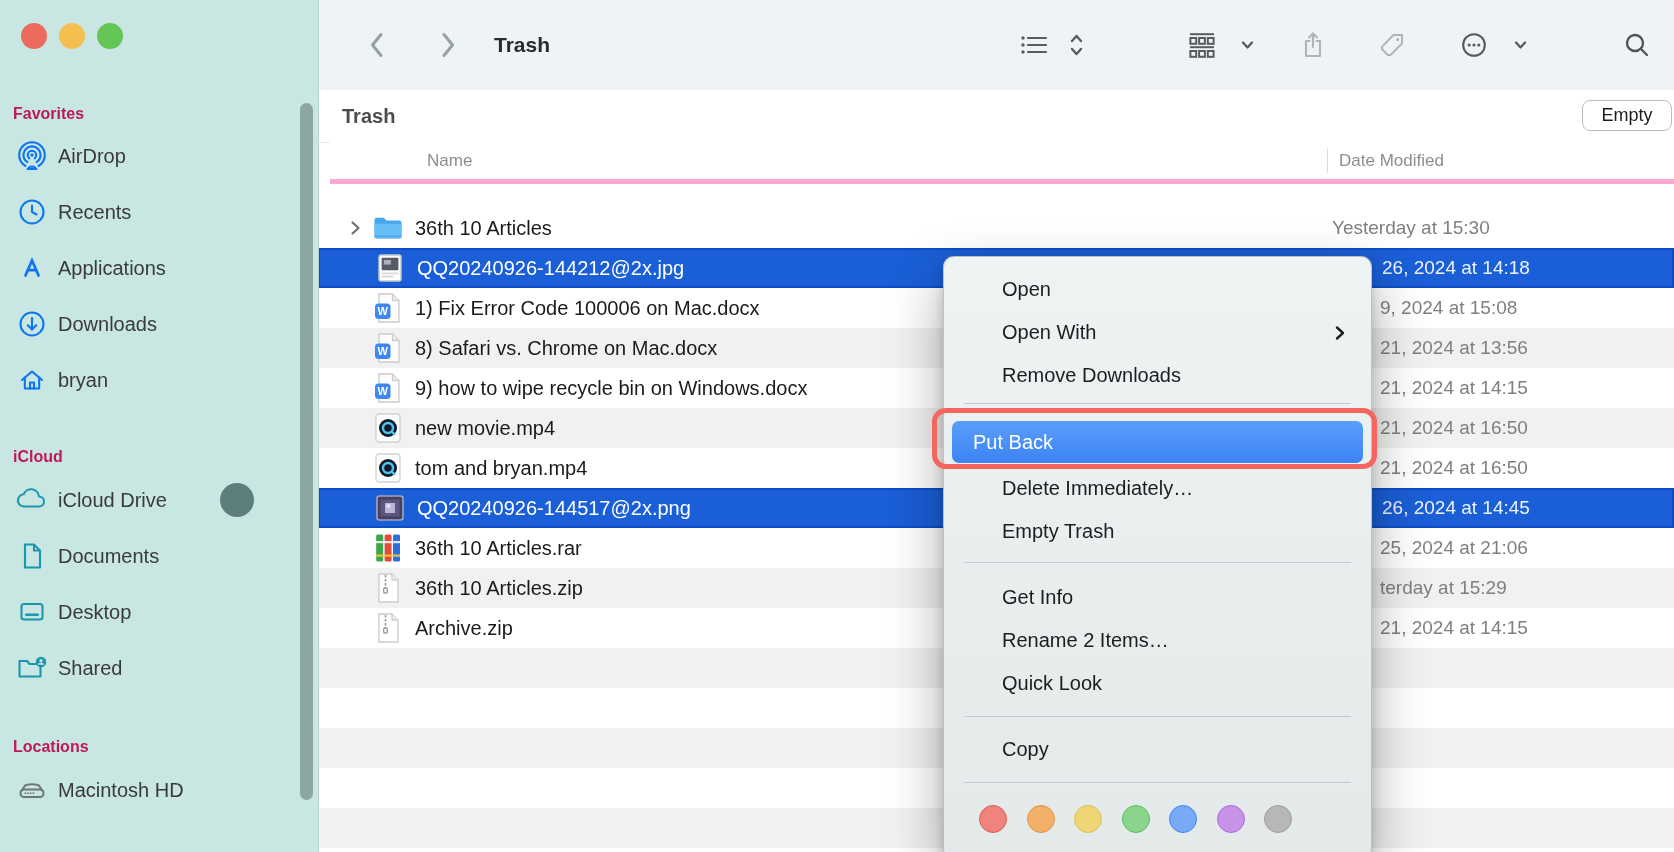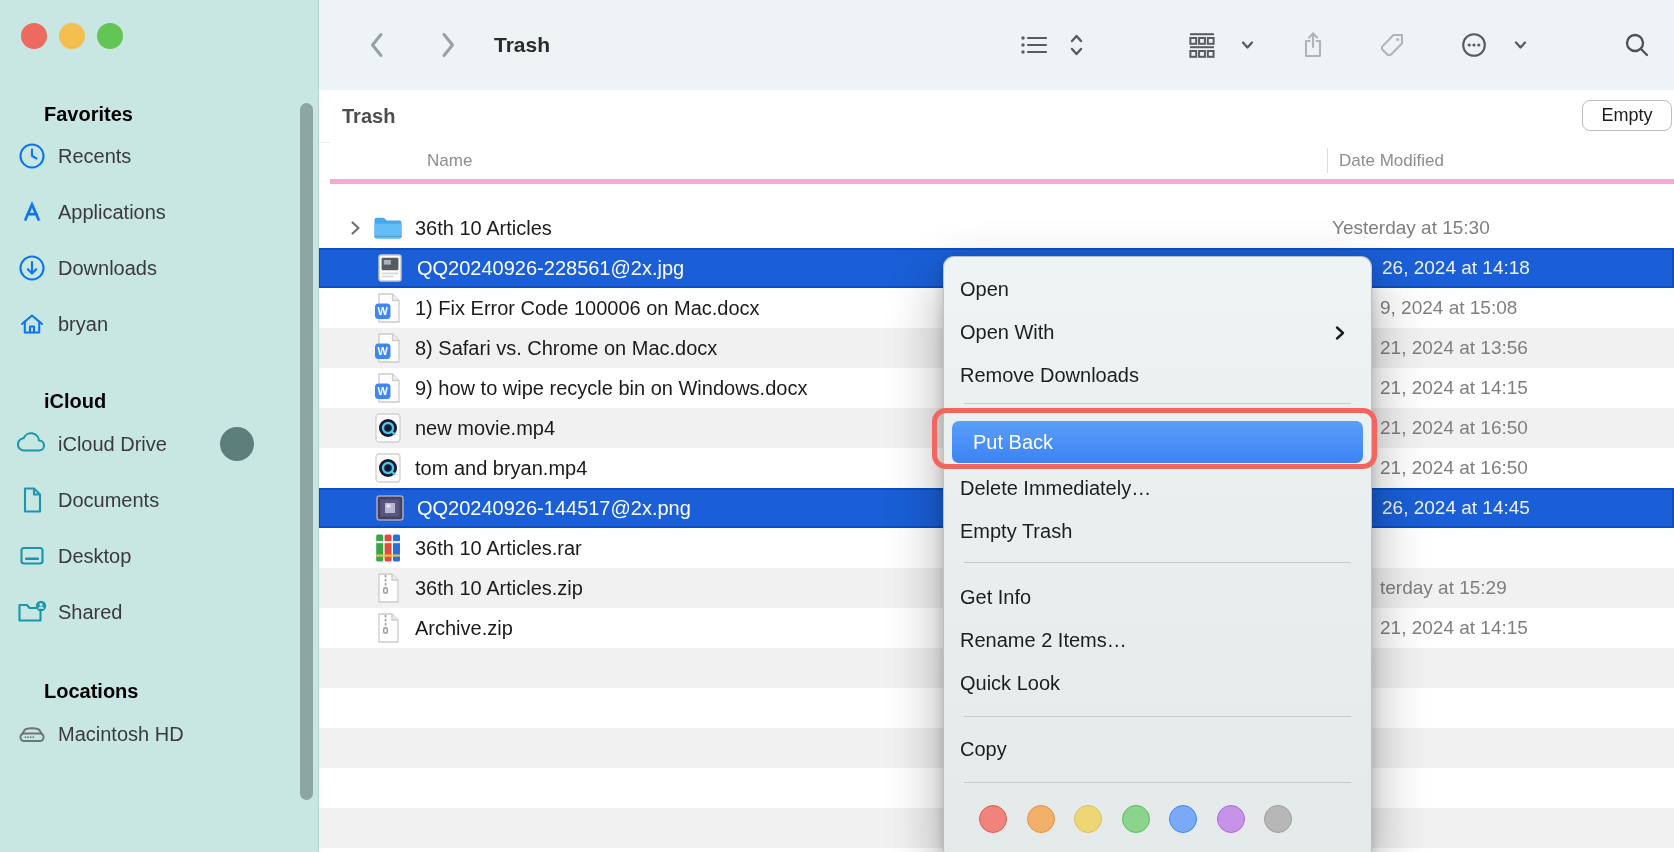--- a/index.html
+++ b/index.html
@@ -7,21 +7,21 @@
     position:relative;width:1674px;height:852px;overflow:hidden;background:#fff;
     font-family:"Liberation Sans","DejaVu Sans",sans-serif;
     -webkit-font-smoothing:antialiased;
   }
   
   .sidebar{position:absolute;left:0;top:0;width:318px;height:852px;background:#c8e7e3;border-right:1px solid rgba(0,0,0,.08);z-index:5;}
   .tl{position:absolute;top:23px;width:26px;height:26px;border-radius:50%;}
   .tl.close{left:21px;background:#ed6a5e;}
   .tl.min{left:59px;background:#f5bf4f;}
   .tl.max{left:97px;background:#62c554;}
-  .sb-header{margin-left:44px;font-size:20px;font-weight:700;color:#000000;height:28px;line-height:28px;}
+  .sb-header{margin-left:13px;font-size:16px;font-weight:700;color:#be185d;height:28px;line-height:28px;}
   .sec-favorites .sb-header{margin-top:100px;}
   .sec-icloud .sb-header{margin-top:34px;height:30px;line-height:30px;}
   .sec-locations .sb-header{margin-top:36px;height:30px;line-height:30px;}
   .sb-item{height:56px;position:relative;cursor:default;}
   .sb-item .icon{position:absolute;left:16px;top:50%;transform:translateY(-50%);width:32px;height:30px;display:flex;align-items:center;justify-content:center;}
   .sb-item .label{position:absolute;left:58px;top:50%;transform:translateY(-50%);font-size:20px;color:#3a3a3a;white-space:nowrap;}
   .sb-badge{position:absolute;left:220px;top:50%;transform:translateY(-50%);width:34px;height:34px;border-radius:50%;background:#5d7f7c;}
   .sb-scroll{position:absolute;left:300px;top:103px;width:13px;height:697px;border-radius:7px;background:#8da6a2;}
   
   .main{position:absolute;left:318px;top:0;right:0;bottom:0;background:#fff;}
@@ -48,21 +48,21 @@
   .band.selected .fname{color:#fff;}
   .band .fdate{position:absolute;left:1062px;top:0;height:100%;display:flex;align-items:center;font-size:19px;color:#7f7f7f;white-space:nowrap;}
   .band .fdate.first{left:1014px;}
   .band.selected .fdate{color:#eef3ff;}
   
   .menu{position:absolute;left:943px;top:256px;width:429px;height:604px;box-sizing:border-box;z-index:10;
     background:linear-gradient(180deg,#eef3f4 0%,#e8edee 55%,#e4e9ea 100%);
     border:1px solid rgba(110,120,130,.38);border-radius:11px;
     box-shadow:0 22px 55px rgba(0,0,0,.33),0 3px 12px rgba(0,0,0,.16);
     padding-top:11px;}
-  .menu-item{height:43px;line-height:43px;padding-left:16px;font-size:20px;color:#1d1d1f;position:relative;cursor:default;}
+  .menu-item{height:43px;line-height:43px;padding-left:16px;font-size:20px;color:#1d1d1f;position:relative;cursor:default;margin-left:42px;}
   .menu-item.hl{height:42px;line-height:42px;margin:0 8px;padding-left:21px;border-radius:7px;
     background:linear-gradient(180deg,#5b9ef9,#3c83f4);color:#fff;}
   .menu-item.mt4{margin-top:4px;}
   .subarrow{position:absolute;right:26px;top:50%;transform:translateY(-50%);display:flex;}
   .menu-sep{height:1px;background:#c6cbce;}
   .sep0{margin:6px 20px 17px;} .sep1{margin:9px 20px 13px;} .sep2{margin:11px 20px 11px;} .sep3{margin:11px 20px 8px;}
   .menu-tags{display:flex;gap:19.5px;padding-left:35px;padding-top:14px;}
   .tag-dot{width:28px;height:28px;border-radius:50%;box-sizing:border-box;border:1.5px solid transparent;}
   
   .annotation{position:absolute;left:932px;top:408px;width:445px;height:61px;box-sizing:border-box;
@@ -76,20 +76,33 @@
   <div class="sidebar">
     <div class="tl close"></div>
     <div class="tl min"></div>
     <div class="tl max"></div>
     <div id="sb-sections">
         <div class="sb-section sec-favorites">
           <div class="sb-header">Favorites</div>
           <div class="sb-item">
             <span class="icon">
               <svg width="30" height="30" viewBox="0 0 30 30" fill="none">
+                <circle cx="15" cy="14" r="4.2" stroke="#0f74f2" stroke-width="2.1"></circle>
+                <circle cx="15" cy="14" r="8.6" stroke="#0f74f2" stroke-width="2.1"></circle>
+                <circle cx="15" cy="14" r="12.8" stroke="#0f74f2" stroke-width="2.1"></circle>
+                <path d="M15 14 L7 29.5 L23 29.5 Z" fill="#c8e7e3"></path>
+                <path d="M10.9 28 a4.6 4.6 0 0 1 8.2 0 Z" fill="none" stroke="#0f74f2" stroke-width="2.1"></path>
+                <circle cx="15" cy="14" r="1.7" fill="#0f74f2"></circle>
+              </svg>
+            </span>
+            <span class="label">AirDrop</span>
+          </div>
+          <div class="sb-item">
+            <span class="icon">
+              <svg width="30" height="30" viewBox="0 0 30 30" fill="none">
                 <circle cx="15" cy="15" r="11.5" stroke="#0f74f2" stroke-width="2.1"></circle>
                 <path d="M15 8.5 V15 L19.5 17.5" stroke="#0f74f2" stroke-width="2.1" stroke-linecap="round"></path>
               </svg>
             </span>
             <span class="label">Recents</span>
           </div>
           <div class="sb-item">
             <span class="icon">
               <svg width="30" height="30" viewBox="0 0 30 30" fill="none" stroke="#0f74f2" stroke-width="2.7" stroke-linecap="round">
                 <path d="M8.5 22.5 L15 7.5 L21.5 22.5"></path>
@@ -297,21 +310,21 @@
         <div class="band alt selected" style="top: 69px;">
           <span class="ficon">
             <svg width="24" height="28" viewBox="0 0 24 28">
               <rect x="1" y="1" width="22" height="26" rx="2" fill="#ffffff" stroke="#c6c6c6" stroke-width="1.4"></rect>
               <rect x="3.6" y="3.8" width="16.8" height="12.5" rx="1" fill="#565b63"></rect>
               <rect x="5.8" y="6" width="7" height="4.6" fill="#aab2bc"></rect>
               <rect x="3.6" y="18.5" width="16.8" height="1.8" fill="#d9d9d9"></rect>
               <rect x="3.6" y="21.6" width="12" height="1.8" fill="#d9d9d9"></rect>
             </svg>
           </span>
-          <span class="fname">QQ20240926-228561@2x.jpg</span>
+          <span class="fname">QQ20240926-144212@2x.jpg</span>
           <span class="fdate">26, 2024 at 14:18</span>
         </div>
         <div class="band" style="top: 109px;">
           <span class="ficon">
             <svg width="28" height="30" viewBox="0 0 28 30">
               <path d="M5 1 H18.5 L25 7.5 V29 H5 Z" fill="#fff" stroke="#cccccc" stroke-width="1.3"></path>
               <path d="M18.5 1 V7.5 H25" fill="#ededed" stroke="#cccccc" stroke-width="1.3"></path>
               <rect x="1" y="10.5" width="15.5" height="15.5" rx="3.5" fill="#3e87f1"></rect>
               <text x="8.75" y="22" text-anchor="middle" font-family="Liberation Sans, sans-serif" font-size="11" font-weight="bold" fill="#ffffff">W</text>
             </svg>
@@ -383,20 +396,21 @@
           <span class="ficon">
             <svg width="26" height="30" viewBox="0 0 26 30">
               <rect x="1.2" y="1.5" width="7" height="27" rx="1.6" fill="#3aa64a"></rect>
               <rect x="9.6" y="1.5" width="7" height="27" rx="1.6" fill="#e04b3c"></rect>
               <rect x="18" y="1.5" width="7" height="27" rx="1.6" fill="#2e6fdd"></rect>
               <rect x="1.2" y="8" width="23.8" height="2.2" fill="#ffffff" opacity=".85"></rect>
               <rect x="1.2" y="21.5" width="23.8" height="2.2" fill="#f5c542" opacity=".9"></rect>
             </svg>
           </span>
           <span class="fname">36th 10 Articles.rar</span>
+          <span class="fdate">25, 2024 at 21:06</span>
         </div>
         <div class="band alt" style="top: 389px;">
           <span class="ficon">
             <svg width="26" height="30" viewBox="0 0 26 30">
               <path d="M4 1 H17 L23 7 V29 H4 Z" fill="#fff" stroke="#cccccc" stroke-width="1.3"></path>
               <path d="M17 1 V7 H23" fill="#ededed" stroke="#cccccc" stroke-width="1.3"></path>
               <path d="M10.5 2 V15" stroke="#9b9b9b" stroke-width="1.6" stroke-dasharray="2.4 1.6"></path>
               <rect x="8.7" y="15" width="3.6" height="5" rx="1" fill="#fff" stroke="#9b9b9b" stroke-width="1.4"></rect>
             </svg>
           </span>

